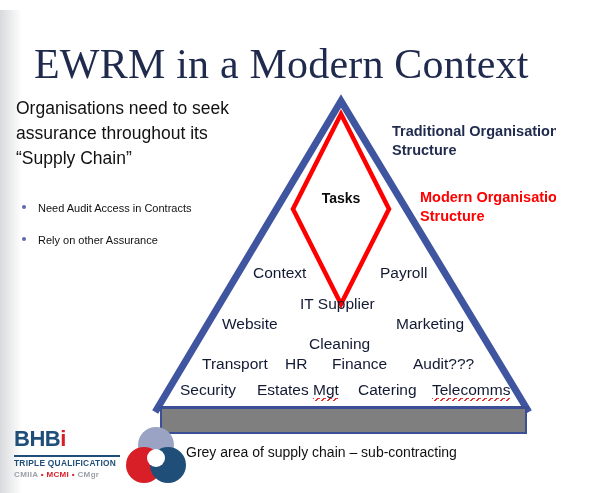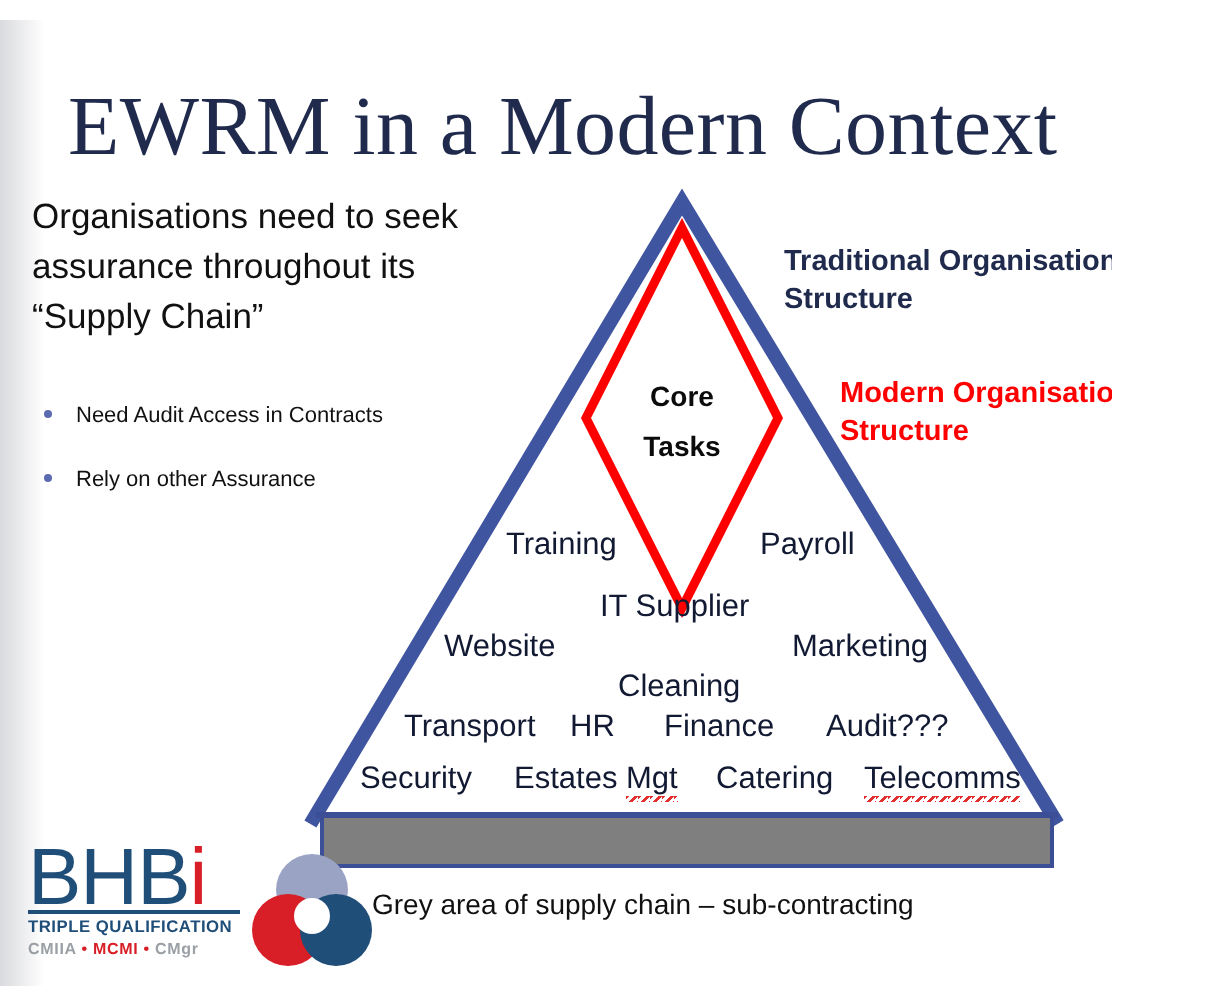--- a/index.html
+++ b/index.html
@@ -143,22 +143,22 @@
   
   .logo{
     position:absolute;
     left:14px;top:412px;
     width:180px;height:66px;
   }
   .logo-text{
     position:absolute;left:0;top:2px;
   }
   .logo-bhbi{
-    font-size:40px;
-    font-weight:normal;
+    font-size:22px;
+    font-weight:bold;
     letter-spacing:-0.5px;
     color:#1f4e79;
     line-height:30px;
   }
   .logo-bhbi .dotred{color:#d81e26;}
   .logo-rule{
     width:106px;height:1.5px;background:#1f4e79;margin-top:1px;
   }
   .logo-triple{
     font-size:8.4px;
@@ -205,25 +205,24 @@
   <div class="legend-mod">Modern Organisation Structure</div>
 
   <svg class="diagram" viewBox="0 0 612 493">
 
     <polyline points="157,399 341,91 527,399" fill="none" stroke="#4055a0" stroke-width="7" stroke-linejoin="miter" stroke-linecap="square"></polyline>
 
     <polygon points="341,104 389,199 341,294 293,199" fill="none" stroke="#ff0000" stroke-width="4.5" stroke-linejoin="miter"></polygon>
   </svg>
 
   <div class="core">
-    <div>Core</div>
     <div>Tasks</div>
   </div>
 
-  <div class="tl" style="left:253px;top:254px;">Training</div>
+  <div class="tl" style="left:253px;top:254px;">Context</div>
   <div class="tl" style="left:380px;top:254px;">Payroll</div>
   <div class="tl" style="left:300px;top:285px;">IT Supplier</div>
   <div class="tl" style="left:222px;top:305px;">Website</div>
   <div class="tl" style="left:396px;top:305px;">Marketing</div>
   <div class="tl" style="left:309px;top:325px;text-align:right;">Cleaning</div>
   <div class="tl" style="left:202px;top:345px;">Transport</div>
   <div class="tl" style="left:285px;top:345px;">HR</div>
   <div class="tl" style="left:332px;top:345px;">Finance</div>
   <div class="tl" style="left:413px;top:345px;">Audit???</div>
   <div class="tl" style="left:180px;top:371px;">Security</div>

